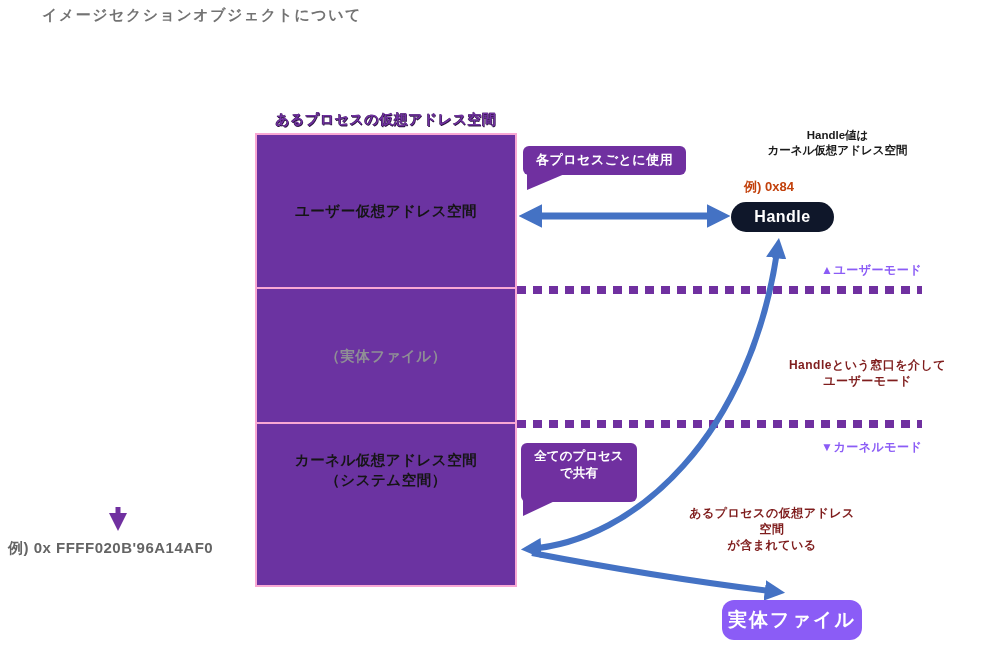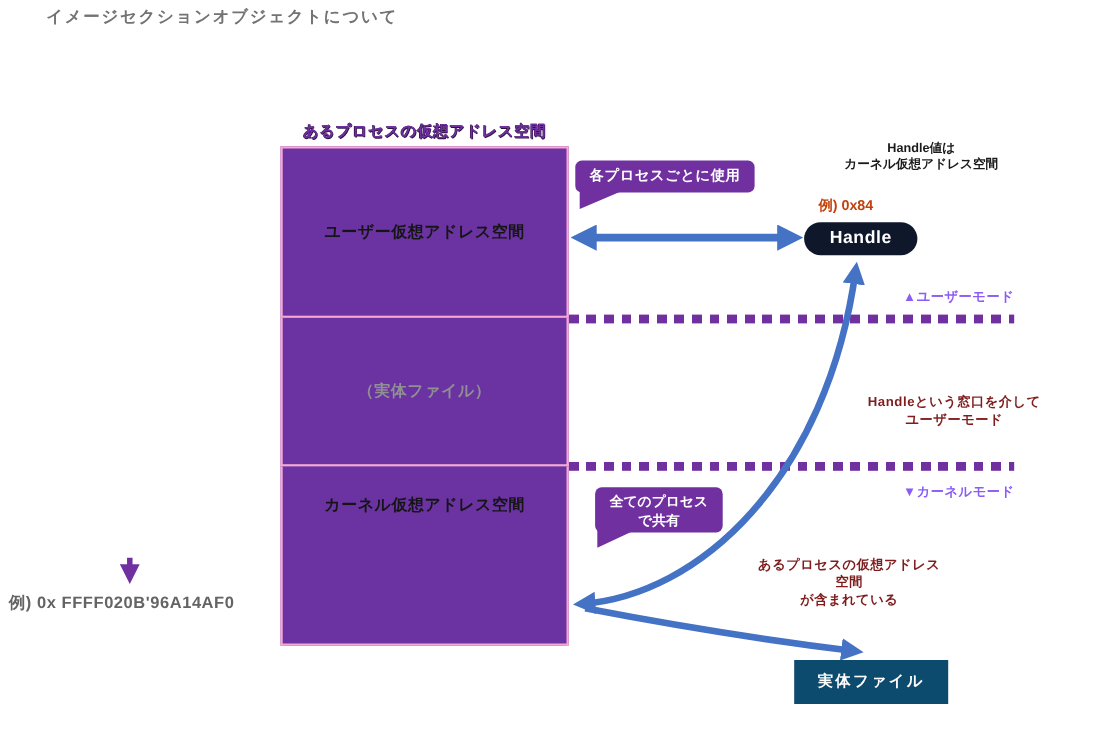--- a/index.html
+++ b/index.html
@@ -17,21 +17,21 @@
   .vas-section{background:#6B33A1;border:2px solid #f9a8d4;box-sizing:border-box;position:relative;}
   .sec-user{height:156px;display:flex;align-items:center;justify-content:center;}
   .sec-unused{height:135px;border-top:none;display:flex;align-items:center;justify-content:center;}
   .sec-kernel{height:163px;border-top:none;}
   .sec-label{font-size:14.5px;color:#151515;text-align:center;line-height:20px;letter-spacing:0.5px;}
   .unused-label{color:#8f8f95;}
   .kernel-label{position:absolute;left:0;top:26px;width:100%;}
   
   .bubble{background:#7030A0;color:#fff;border-radius:6px;z-index:3;text-align:center;}
   .bubble-per-process{left:523px;top:146px;padding:5px 13px 6px;font-size:13px;letter-spacing:0.5px;}
-  .bubble-shared{left:521px;top:443px;width:112px;padding:5px 2px 2px;font-size:12.5px;line-height:17px;margin-left:20px;}
+  .bubble-shared{left:521px;top:443px;width:112px;padding:5px 2px 20px;font-size:12.5px;line-height:17px;}
   .tail{position:absolute;width:0;height:0;}
   .tail-1{left:4px;bottom:-15px;border-top:17px solid #7030A0;border-right:40px solid transparent;}
   .tail-2{left:2px;bottom:-14px;border-top:16px solid #7030A0;border-right:34px solid transparent;}
   
   .handle-pill{left:731px;top:202px;width:103px;height:30px;background:#0f172a;border-radius:15px;
     display:flex;align-items:center;justify-content:center;color:#fff;font-size:16px;z-index:3;letter-spacing:0.5px;}
   .handle-example{left:744px;top:178px;font-size:13px;color:#c2410c;z-index:4;}
   .handle-note{left:755px;top:128px;width:165px;text-align:center;font-size:11.5px;line-height:15px;color:#1a1a1a;z-index:4;}
   
   .dash-line{height:8px;width:405px;left:517px;z-index:1;
@@ -39,22 +39,22 @@
   .dash-user{top:286px;}
   .dash-kernel{top:420px;}
   .mode-label{font-size:12px;color:#8b5cf6;z-index:4;letter-spacing:0.5px;}
   .mode-user{left:821px;top:262px;}
   .mode-kernel{left:821px;top:439px;}
   
   .note{font-size:12px;line-height:16px;color:#7f1d1d;text-align:center;z-index:4;letter-spacing:0.5px;}
   .note-access{left:770px;top:357px;width:195px;}
   .note-pointer{left:688px;top:505px;width:168px;}
   
-  .real-file{left:722px;top:600px;width:140px;height:40px;background:#0c4a6e;display:flex;
-    align-items:center;justify-content:center;color:#fff;font-size:14px;letter-spacing:2px;z-index:3;}
+  .real-file{left:722px;top:600px;width:140px;height:40px;background:#8b5cf6;display:flex;
+    align-items:center;justify-content:center;color:#fff;font-size:19px;letter-spacing:2px;z-index:3;border-radius:12px;}
   
   .obj-addr-label{left:45px;top:487px;font-size:14px;color:#7030A0;letter-spacing:1.5px;z-index:4;}
   .obj-addr-example{left:8px;top:539px;font-size:15px;color:#646464;letter-spacing:0.5px;z-index:4;}
   
   .arrows{position:absolute;left:0;top:0;z-index:2;pointer-events:none;}
 </style>
 </head>
 <body>
 
 <div class="canvas">
@@ -66,20 +66,21 @@
   <div class="abs vas-box">
     <div class="vas-section sec-user">
       <div class="sec-label">ユーザー仮想アドレス空間</div>
     </div>
     <div class="vas-section sec-unused">
       <div class="sec-label unused-label">（実体ファイル）</div>
     </div>
     <div class="vas-section sec-kernel">
       <div class="sec-label kernel-label">
         <div>カーネル仮想アドレス空間</div>
+        <div>（システム空間）</div>
       </div>
 
     </div>
   </div>
 
   <div class="abs dash-line dash-user"></div>
   <div class="abs dash-line dash-kernel"></div>
   <div class="abs mode-label mode-user">▲ユーザーモード</div>
   <div class="abs mode-label mode-kernel">▼カーネルモード</div>
 

